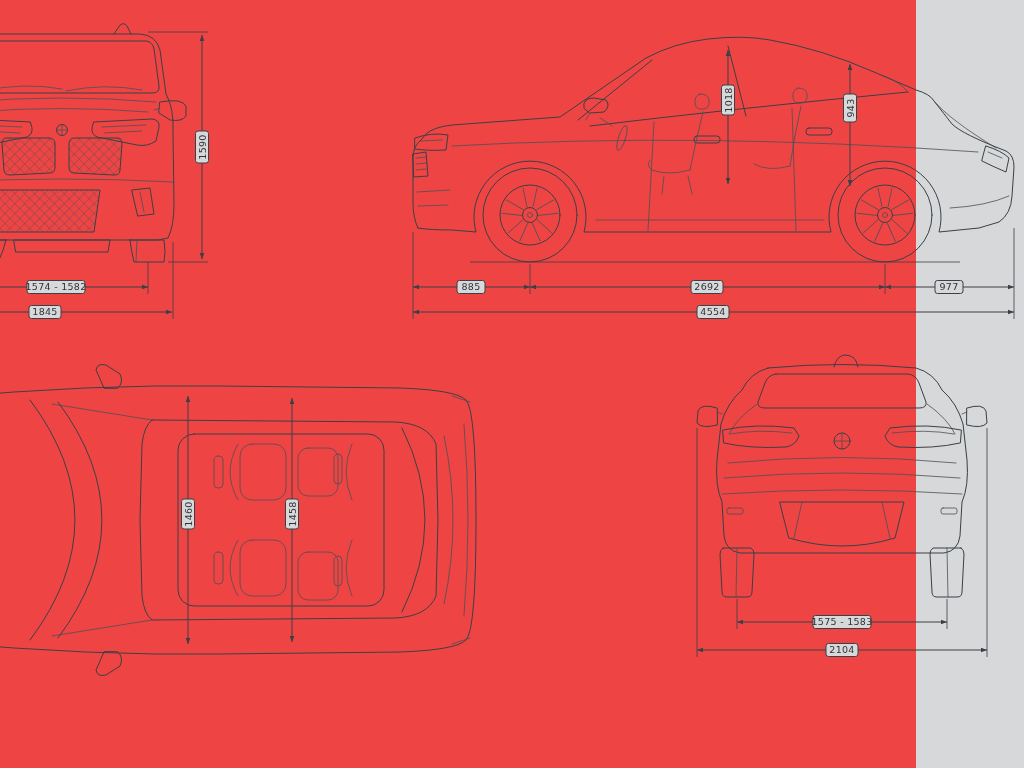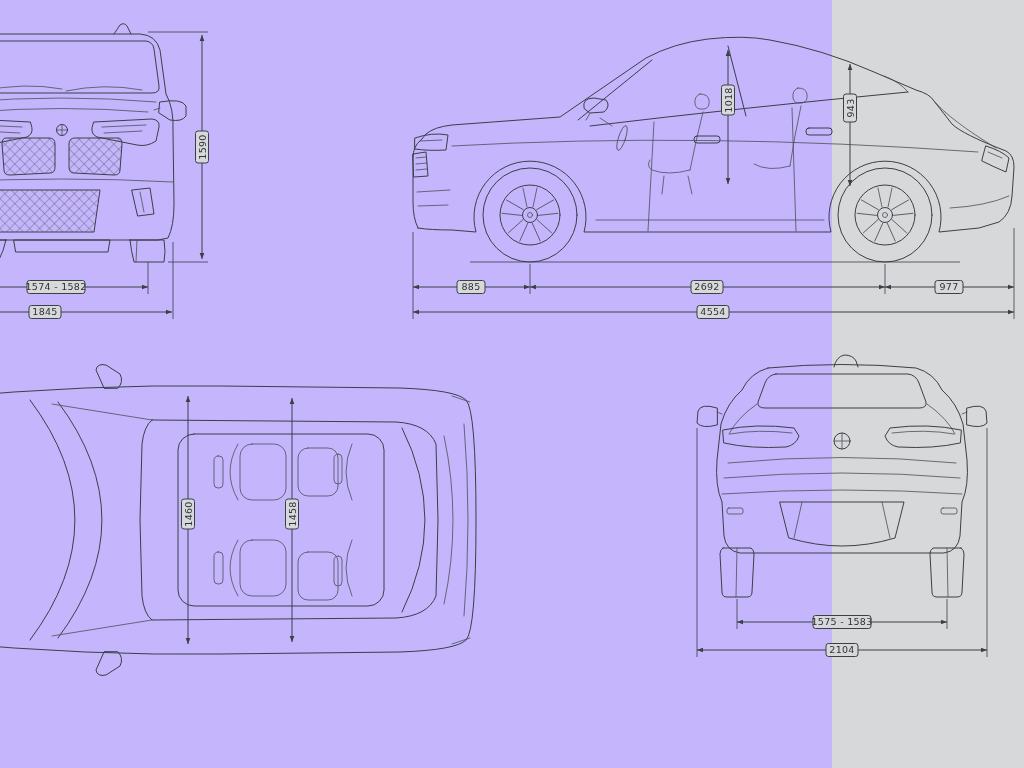--- a/index.html
+++ b/index.html
@@ -1,19 +1,19 @@
 <!DOCTYPE html>
 <html><head>
 <meta charset="utf-8">
 <title>Vehicle Dimensions</title>
 <style>
   html,body{margin:0;padding:0;}
   body{width:1024px;height:768px;overflow:hidden;background:#d6d8d9;
        font-family:"DejaVu Sans","Liberation Sans",sans-serif;}
-  .canvas{position:relative;width:832px;height:768px;background:#c4b5fd;}
+  .canvas{position:relative;width:916px;height:768px;background:#ef4444;}
   svg{position:absolute;left:0;top:0;}
   .ln{fill:none;stroke:#3a4046;stroke-width:1;stroke-linecap:round;stroke-linejoin:round;}
   .thin{fill:none;stroke:#4a5056;stroke-width:.8;stroke-linecap:round;stroke-linejoin:round;}
   .dim{fill:none;stroke:#3a4046;stroke-width:1;marker-start:url(#arrS);marker-end:url(#arrE);}
   .ext{fill:none;stroke:#3a4046;stroke-width:.8;}
   .lblbox{fill:#d6d8d9;stroke:#3a4046;stroke-width:1;}
   text.lbl{fill:#2e3338;font-size:9.5px;font-family:"DejaVu Sans","Liberation Sans",sans-serif;
            text-anchor:middle;letter-spacing:.3px;}
   .meshfill{fill:url(#mesh);stroke:#3a4046;stroke-width:1;}
 </style>

